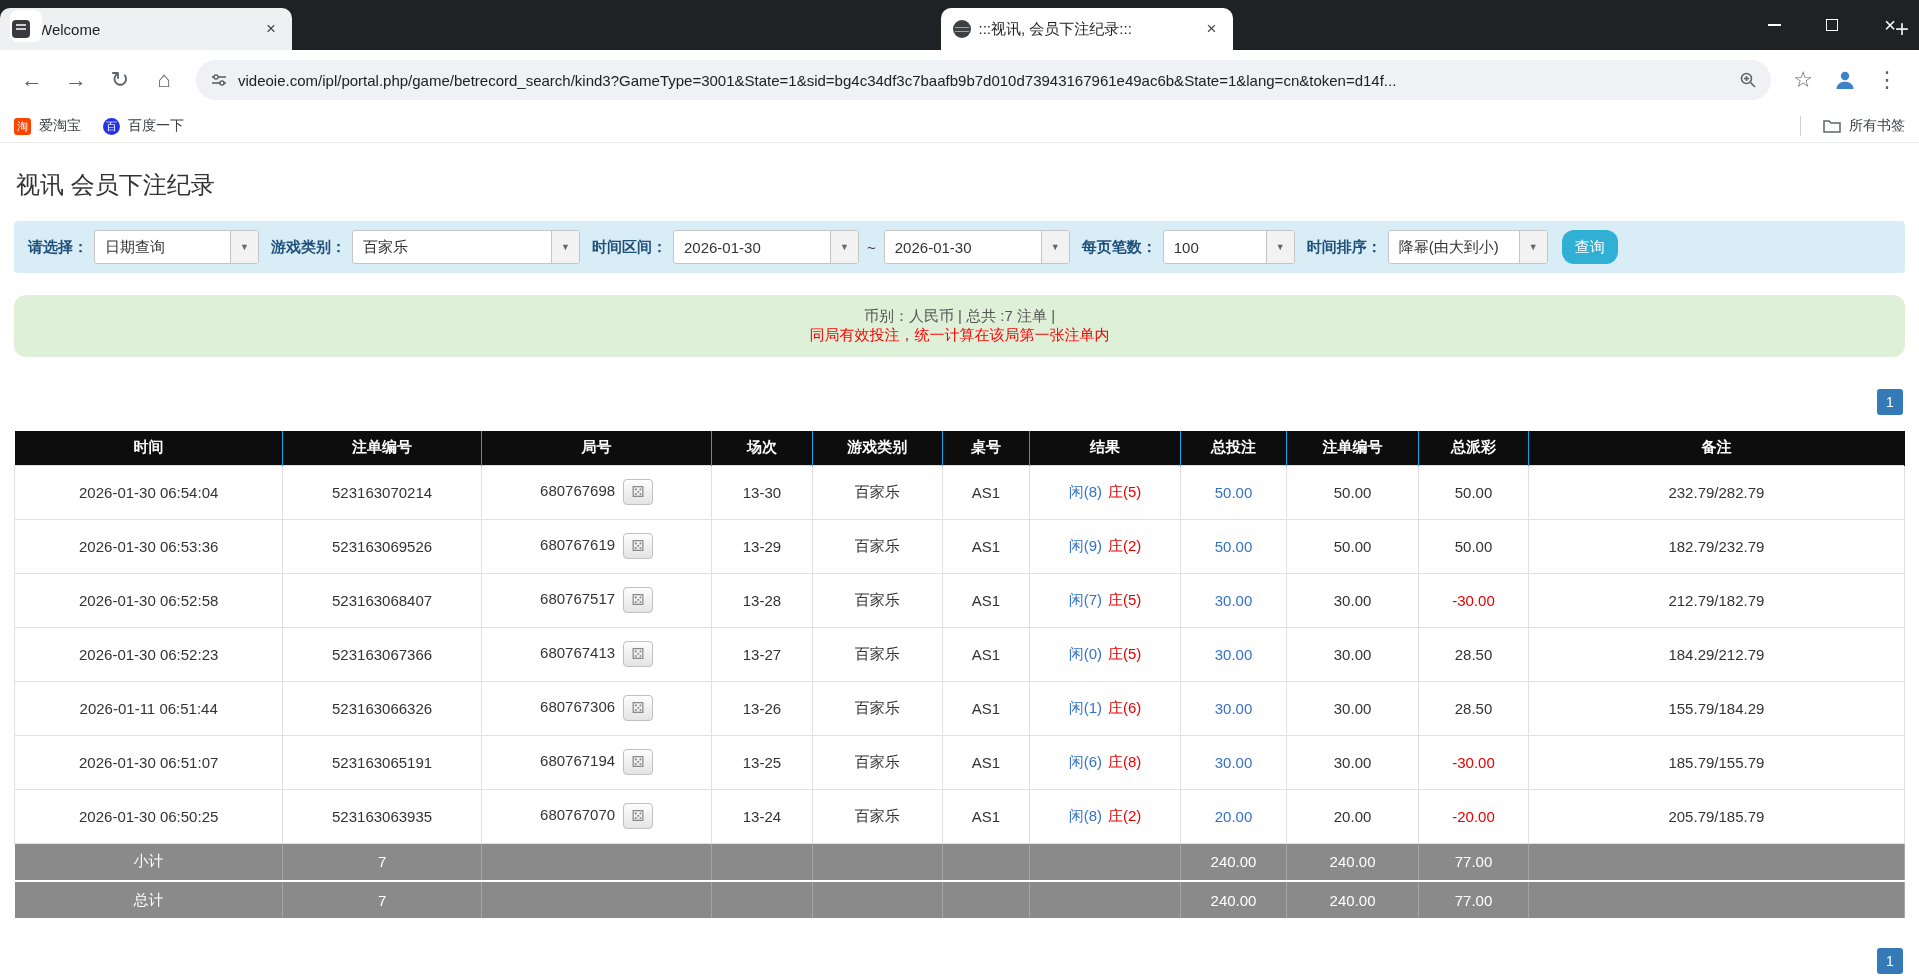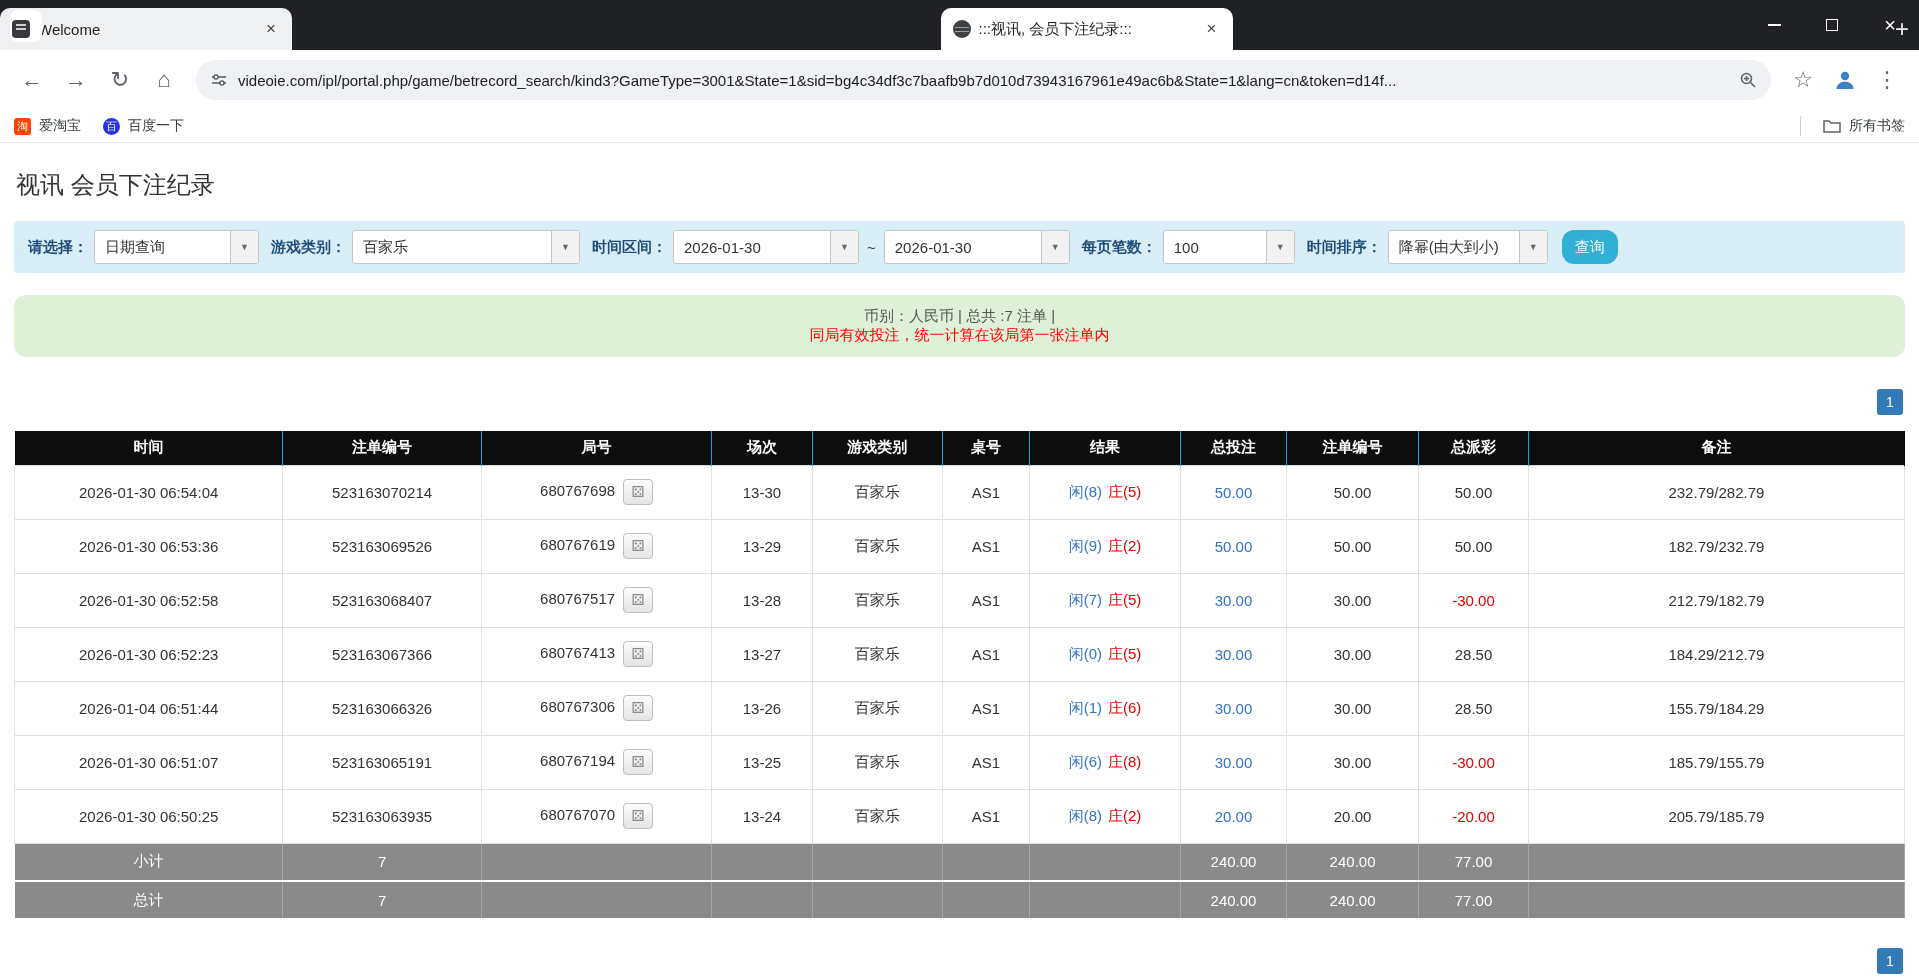--- a/index.html
+++ b/index.html
@@ -362,21 +362,21 @@
     <td>
       <span class="blue">闲(0)</span><span class="res-gap"></span><span class="red">庄(5)</span>
     </td>
     <td class="blue">30.00</td>
     <td>30.00</td>
     <td>28.50</td>
     <td>184.29/212.79</td>
   </tr>
 
   <tr>
-    <td>2026-01-04 06:51:44</td>
+    <td>2026-01-11 06:51:44</td>
     <td>523163066326</td>
     <td>
       <span>680767306</span><span class="round-icon">
               <span>⚄</span>
             </span>
     </td>
     <td>13-26</td>
     <td>百家乐</td>
     <td>AS1</td>
     <td>

